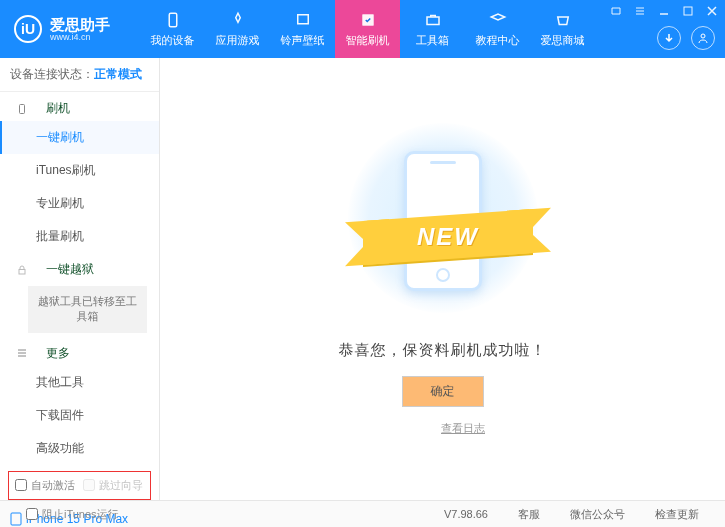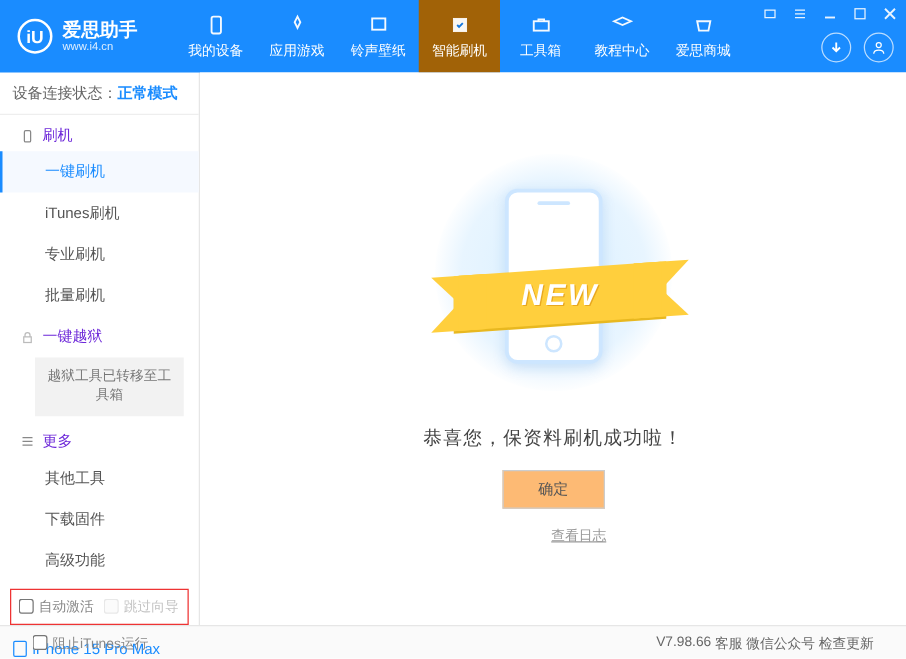--- a/index.html
+++ b/index.html
@@ -4,32 +4,32 @@
 <style>
 *{margin:0;padding:0;box-sizing:border-box;font-family:"Microsoft YaHei",sans-serif;}
 body{width:725px;height:527px;overflow:hidden;background:#fff;}
 .header{height:58px;background:#1a8cff;display:flex;align-items:center;color:#fff;position:relative;}
 .logo-area{display:flex;align-items:center;padding:0 14px;width:140px;}
 .logo-circle{width:28px;height:28px;border:2px solid #fff;border-radius:50%;display:flex;align-items:center;justify-content:center;font-weight:bold;font-size:14px;margin-right:8px;}
 .logo-text{font-size:15px;font-weight:bold;line-height:1;}
 .logo-url{font-size:9px;opacity:.85;}
 .nav{display:flex;height:100%;}
 .nav-item{width:65px;display:flex;flex-direction:column;align-items:center;justify-content:center;font-size:11px;cursor:pointer;text-align:center;}
-.nav-item.active{background:#a16207;}
+.nav-item.active{background:#ec4899;}
 .nav-icon{width:18px;height:18px;margin-bottom:4px;opacity:.95;}
 .nav-icon svg{width:100%;height:100%;fill:#fff;stroke:#fff;}
 .win-controls{position:absolute;right:6px;top:4px;display:flex;gap:10px;font-size:11px;align-items:center;}
 .win-btn{width:14px;height:14px;display:flex;align-items:center;justify-content:center;cursor:pointer;opacity:.9;}
 .header-right{position:absolute;right:10px;bottom:8px;display:flex;gap:10px;}
 .circ-btn{width:24px;height:24px;border:1.5px solid rgba(255,255,255,.7);border-radius:50%;display:flex;align-items:center;justify-content:center;cursor:pointer;}
 .body{display:flex;height:442px;}
 .sidebar{width:160px;border-right:1px solid #e6e6e6;display:flex;flex-direction:column;font-size:12px;}
 .status-bar{padding:8px 10px;color:#666;border-bottom:1px solid #eee;}
 .status-bar .mode{color:#1a8cff;font-weight:bold;}
-.side-section{padding:8px 0 4px 16px;color:#6d28d9;display:flex;align-items:center;gap:6px;}
+.side-section{padding:8px 0 4px 16px;color:#14532d;display:flex;align-items:center;gap:18px;}
 .side-section svg{width:12px;height:12px;}
 .side-item{padding:8px 0 8px 36px;color:#555;cursor:pointer;}
 .side-item.active{color:#1a8cff;border-left:2px solid #1a8cff;background:#f5f9ff;padding-left:34px;}
 .side-block{background:#f2f2f2;margin:4px 12px 4px 28px;padding:8px;color:#777;font-size:11px;text-align:center;line-height:1.4;}
 .red-box{border:1.5px solid #e33;margin:6px 8px;padding:6px 6px;display:flex;align-items:center;gap:8px;}
 .chk{display:flex;align-items:center;gap:4px;color:#888;font-size:11px;}
 .chk input{width:12px;height:12px;}
 .chk.disabled{opacity:.5;}
 .device-info{padding:6px 10px;color:#1a8cff;font-size:12px;display:flex;align-items:center;gap:4px;}
 .main{flex:1;position:relative;display:flex;flex-direction:column;align-items:center;justify-content:center;background:#fff;}
@@ -41,21 +41,21 @@
 .ribbon{position:absolute;left:20px;top:92px;width:170px;height:44px;background:#ffcf3d;transform:skewY(-4deg);display:flex;align-items:center;justify-content:center;box-shadow:0 2px 0 #e8b820;}
 .ribbon::before,.ribbon::after{content:"";position:absolute;width:0;height:0;border:22px solid #ffcf3d;top:0;}
 .ribbon::before{left:-18px;border-left-color:transparent;}
 .ribbon::after{right:-18px;border-right-color:transparent;}
 .ribbon-text{font-size:24px;font-weight:900;font-style:italic;color:#fff;letter-spacing:2px;transform:skewY(4deg);text-shadow:1px 1px 0 #e8a820;}
 .success-text{margin-top:18px;font-size:15px;color:#444;letter-spacing:1px;}
 .ok-btn{margin-top:16px;padding:6px 28px;border:1px solid #ccc;background:#fdba74;font-size:12px;color:#555;cursor:pointer;}
 .log-link{margin-top:14px;font-size:11px;color:#999;cursor:pointer;text-decoration:underline;margin-left:41px;}
 .footer{height:27px;border-top:1px solid #e6e6e6;display:flex;align-items:center;font-size:11px;color:#666;padding:0 26px;justify-content:space-between;background:#fafafa;}
 .footer-left{display:flex;align-items:center;gap:5px;}
-.footer-right{display:flex;align-items:center;gap:3px;}
+.footer-right{display:flex;align-items:center;gap:30px;}
 .footer-right span{cursor:pointer;}
 </style>
 </head>
 <body>
 
 <div class="header">
   <div class="logo-area">
     <div class="logo-circle">iU</div>
     <div>
       <div class="logo-text">爱思助手</div>

